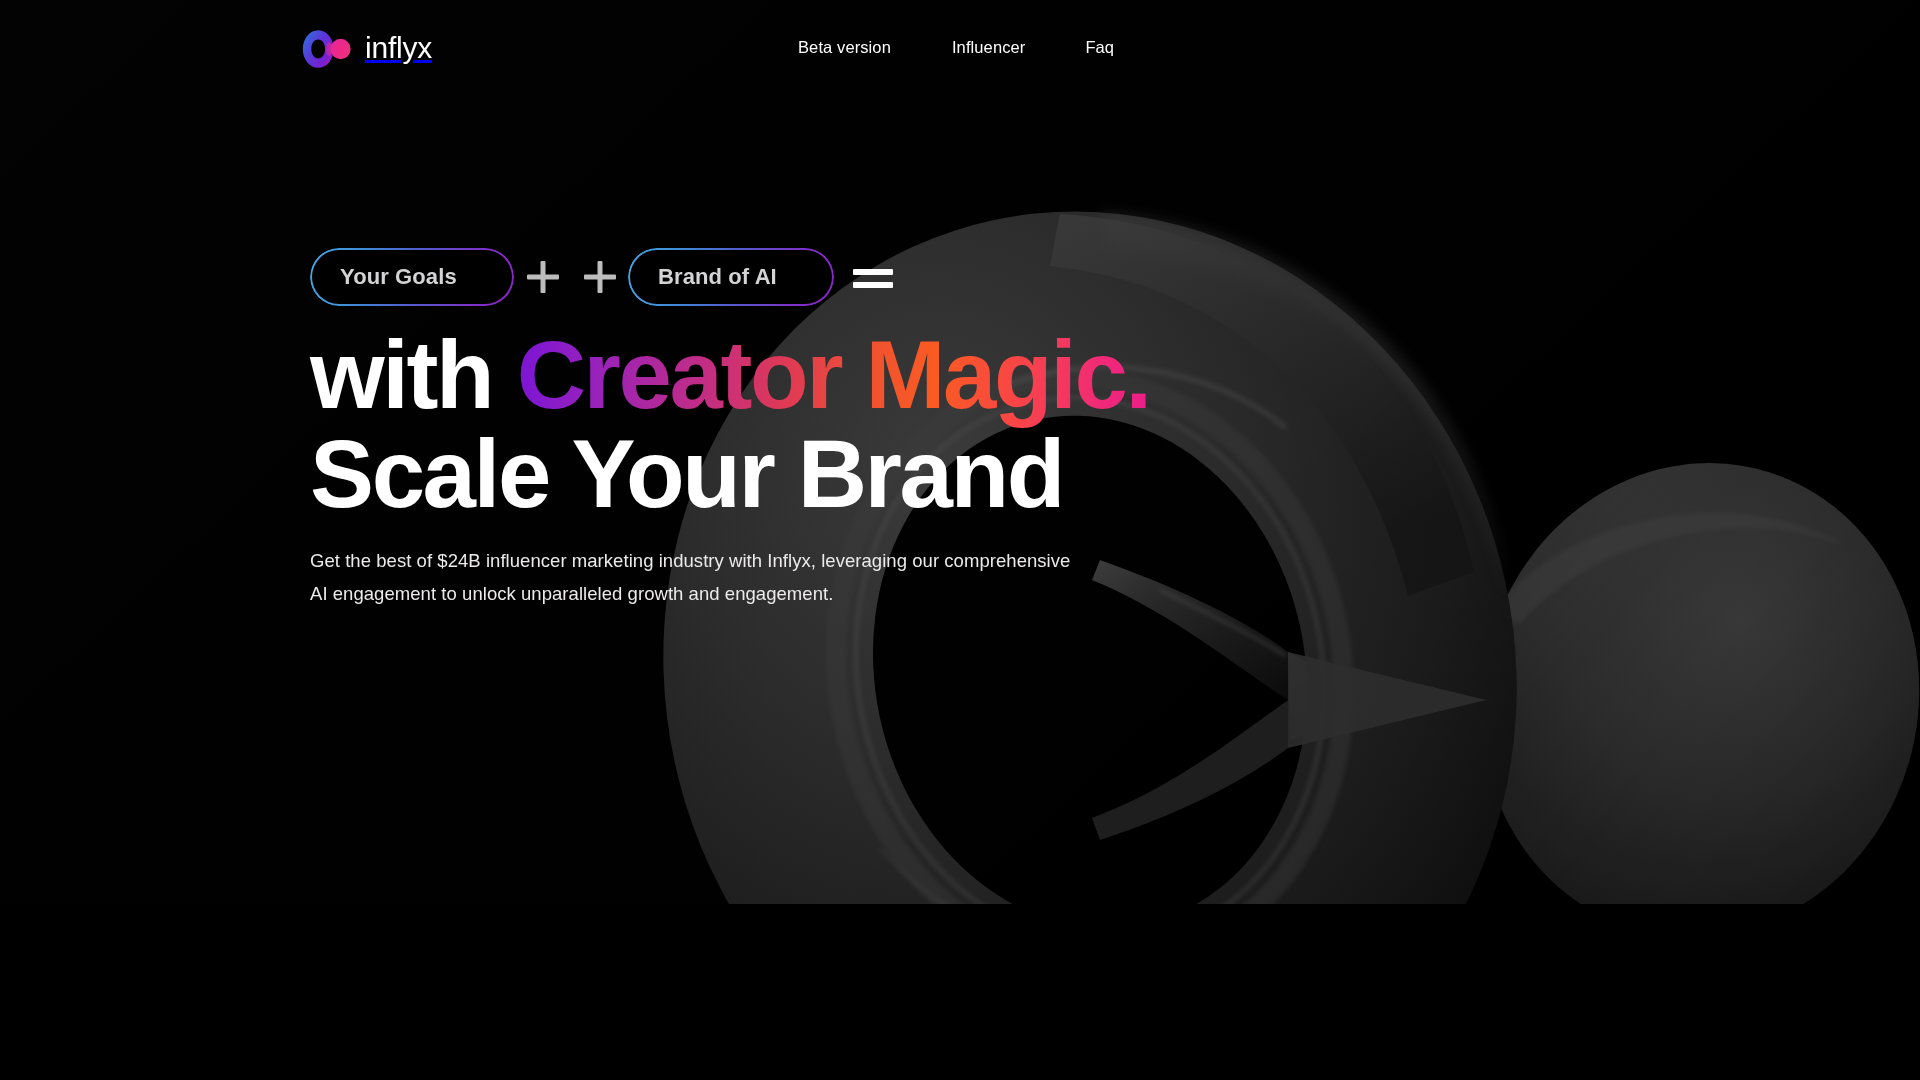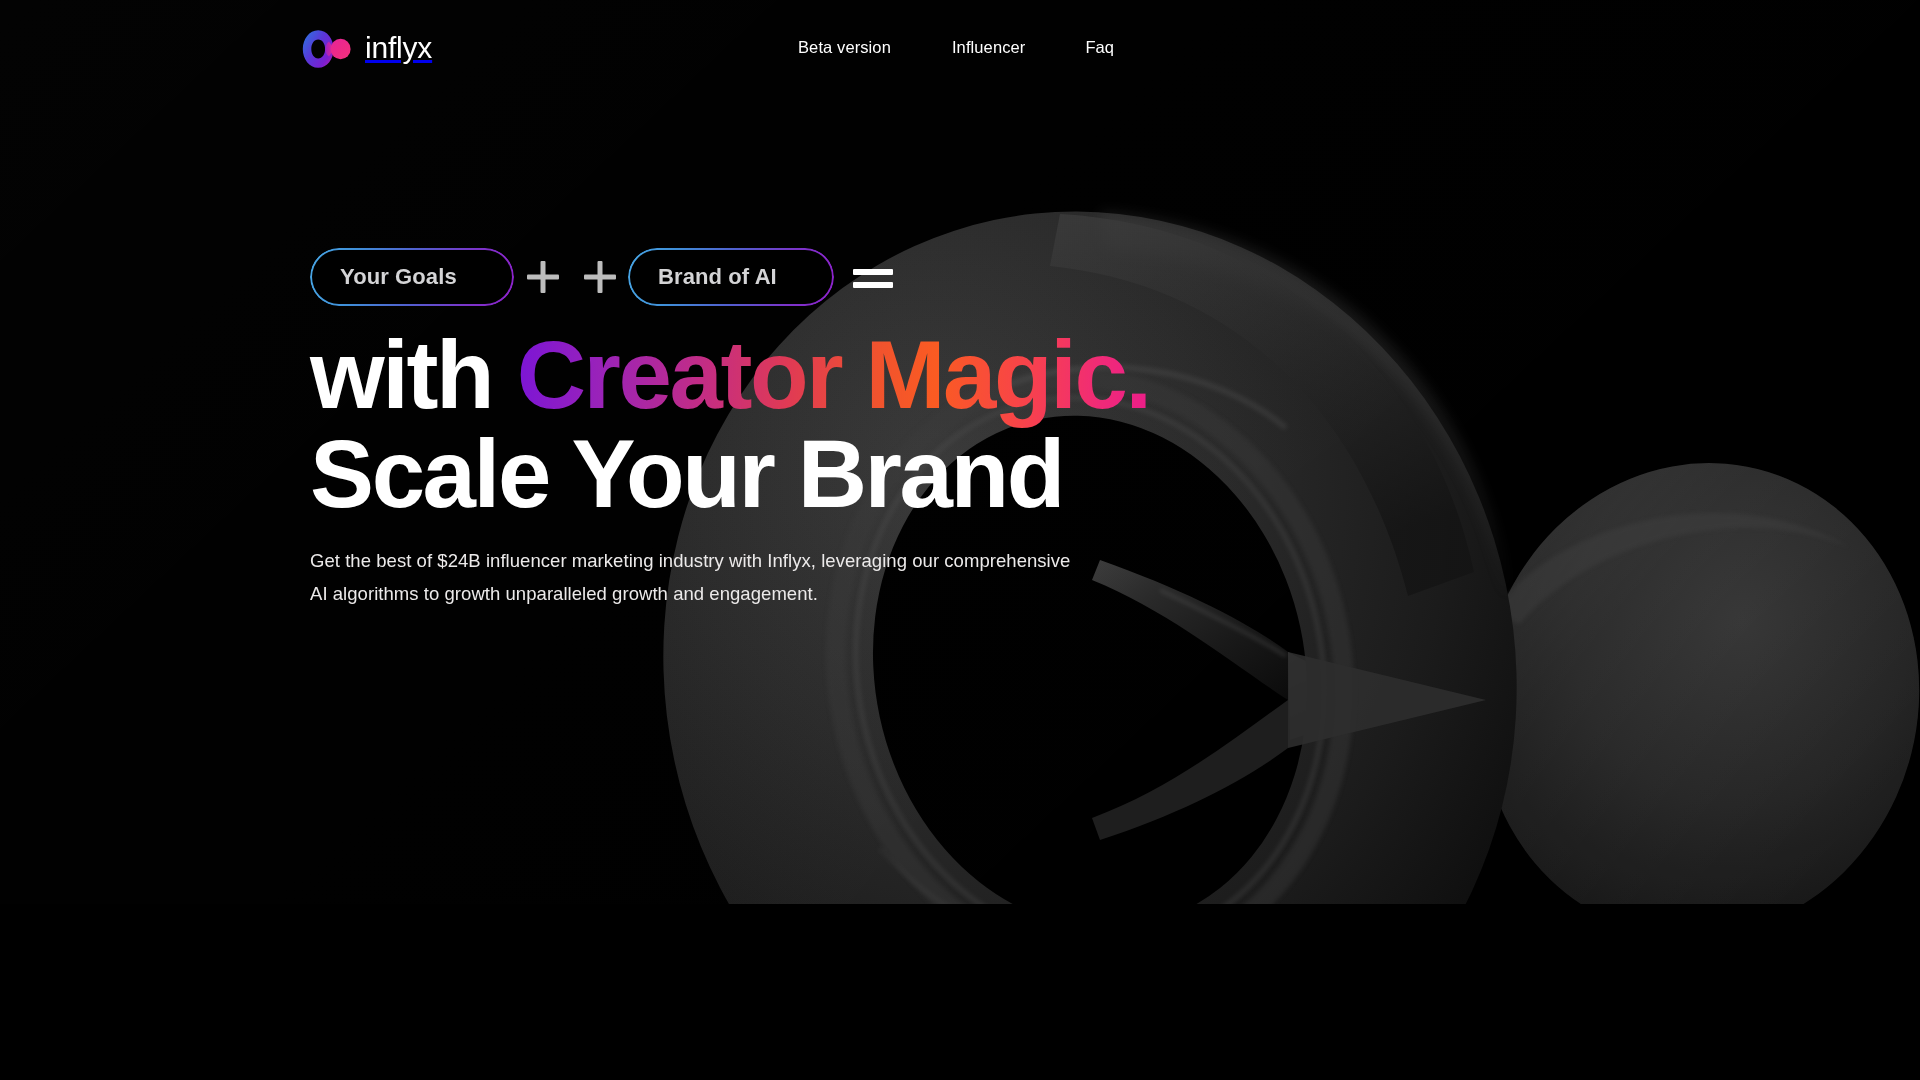--- a/index.html
+++ b/index.html
@@ -355,21 +355,21 @@
 
     </div>
 
     <h1 class="headline">
       <span class="line"><span>with </span><span class="grad-text">Creator Magic.</span></span>
       <span class="line">Scale Your Brand</span>
     </h1>
 
     <p class="subcopy">
       <span class="sline">Get the best of $24B influencer marketing industry with Inflyx, leveraging our comprehensive</span>
-      <span class="sline">AI algorithms to growth unparalleled growth and engagement.</span>
+      <span class="sline">AI engagement to unlock unparalleled growth and engagement.</span>
     </p>
 
   </section>
 
   <div class="scroll-ind">
     <span class="dot"></span>
   </div>
 
 </div>
 

